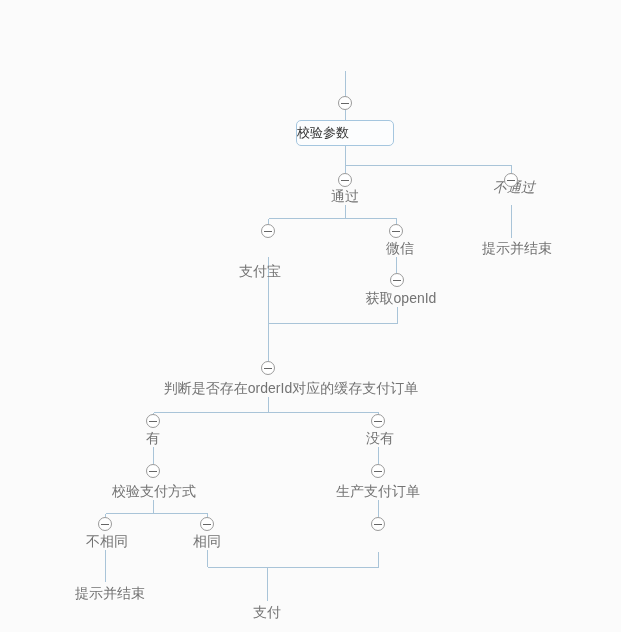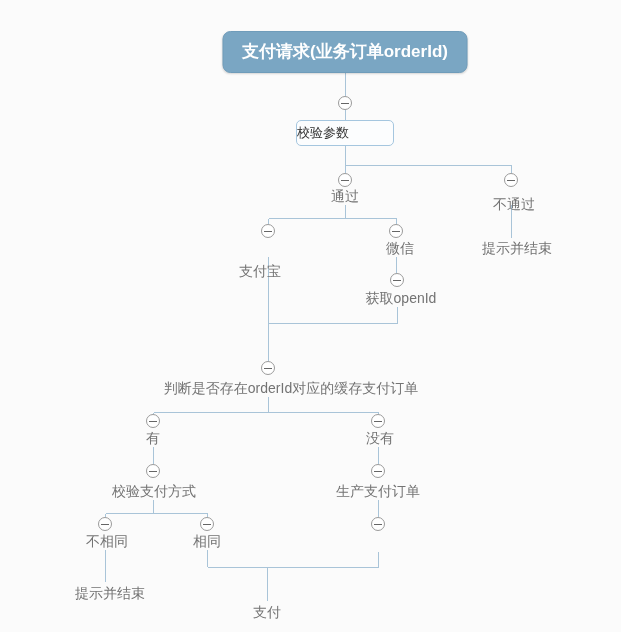--- a/index.html
+++ b/index.html
@@ -69,27 +69,26 @@
       <path d="M268.5 397 V412 M153.5 412.5 H378.5 M153.5 412.5 V414 M378.5 412.5 V414"></path>
       <path d="M153.5 447 V464"></path>
       <path d="M378.5 447 V464"></path>
       <path d="M153.5 500 V513 M105.5 513.5 H207.5 M105.5 513.5 V517 M207.5 513.5 V517"></path>
       <path d="M378.5 500 V517"></path>
       <path d="M105.5 550 V582"></path>
       <path d="M207.5 550 V567 M378.5 552 V567 M207.5 567.5 H378.5 M267.5 567.5 V601"></path>
     </g>
   </svg>
 
-  <div class="node root" style="left:345px;top:31px;">支付请求(业务订单orderId)</div>
 
   <div class="node box" style="left:345px;top:120px;">校验参数</div>
 
   <div class="node" style="left:345px;top:188px;">通过</div>
 
-  <div class="node" style="left:514px;top:196px;">不通过</div>
+  <div class="node" style="left:514px;top:179px;font-style:italic;">不通过</div>
 
   <div class="node" style="left:517px;top:240px;">提示并结束</div>
 
   <div class="node" style="left:260px;top:240px;margin-top:23px;">支付宝</div>
 
   <div class="node" style="left:400px;top:240px;">微信</div>
 
   <div class="node" style="left:401px;top:290px;">获取openId</div>
 
   <div class="node" style="left:263px;top:380px;margin-left:28px;">判断是否存在orderId对应的缓存支付订单</div>

